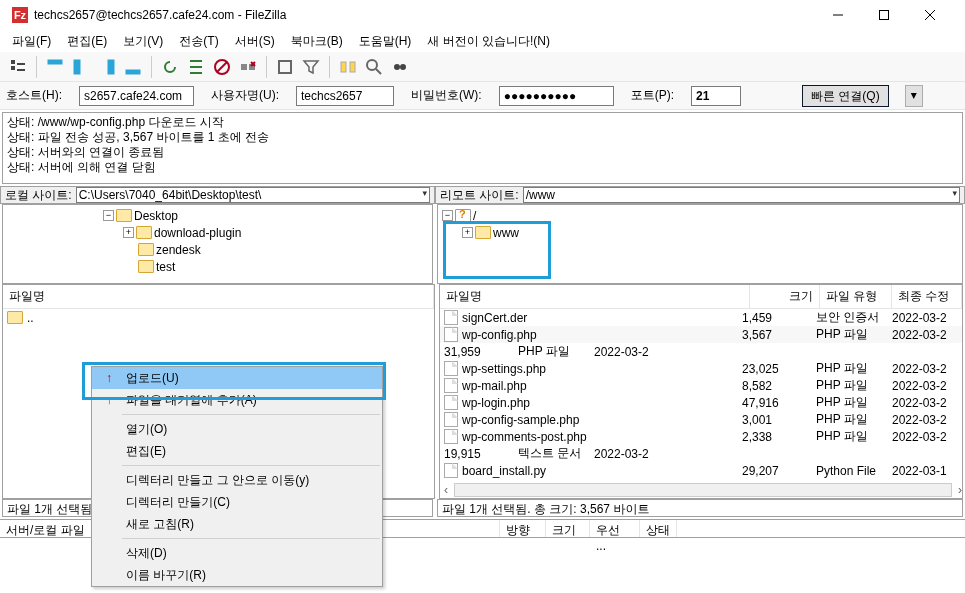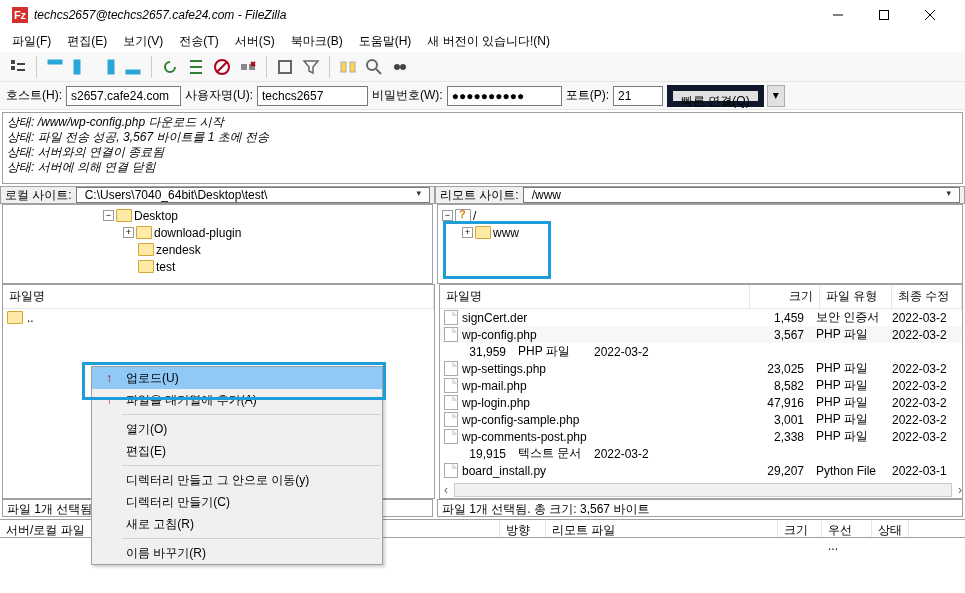--- a/index.html
+++ b/index.html
@@ -1,49 +1,49 @@
 <!DOCTYPE html>
 <html><head>
 <meta charset="utf-8">
 <style>
 * { margin:0; padding:0; box-sizing:border-box; font-family:"Segoe UI","Malgun Gothic",Tahoma,sans-serif; font-size:12px; }
 body { background:#fff; width:965px; height:593px; overflow:hidden; position:relative; }
 
 
 .titlebar { height:30px; display:flex; align-items:center; padding:0 12px; }
 .titlebar .logo { width:16px; height:16px; background:#d32f2f; color:#fff; font-weight:bold; text-align:center; line-height:16px; font-size:11px; margin-right:6px; }
-.titlebar .title { flex:1;font-style:italic; }
+.titlebar .title { flex:1; }
 .winbtn { width:46px; height:30px; display:flex; align-items:center; justify-content:center; }
 .winbtn svg { width:10px; height:10px; }
 
 
 .menubar { height:22px; display:flex; align-items:center; padding:0 6px; gap:4px; }
 .menubar .mitem { padding:2px 6px; }
 
 
 .toolbar { height:30px; display:flex; align-items:center; padding:2px 6px; gap:2px; border-bottom:1px solid #e5e5e5; background:#f8f8f8; }
 .tb-sep { width:1px; height:22px; background:#ccc; margin:0 4px; }
 .tb-btn { width:24px; height:24px; display:flex; align-items:center; justify-content:center; }
 .tb-btn.blue svg rect,.tb-btn.blue svg path{stroke:#2aa5d8;fill:#2aa5d8}
 .tb-btn svg{width:18px;height:18px}
 
 
-.quickbar { height:28px; display:flex; align-items:center; padding:2px 6px; gap:4px; border-bottom:1px solid #e5e5e5; background:#f8f8f8;}
+.quickbar { height:28px; display:flex; align-items:center; padding:2px 6px; gap:17px; border-bottom:1px solid #e5e5e5; background:#f8f8f8;}
 .quickbar input { height:20px; border:1px solid #7a7a7a; padding:1px 4px; font-size:12px; }
-.qbtn { height:22px; border:6px solid #0f172a; background:#e1e1e1; padding:2px 8px; }
+.qbtn { height:22px; border:1px solid #0f172a; background:#e1e1e1; padding:2px 8px;margin-left:44px; }
 .drop { width:18px; height:22px; border:1px solid #adadad; background:#e1e1e1; text-align:center; line-height:18px; margin-left:-1px }
 
 
-.logpane { height:72px; border:1px solid #a0a0a0; margin:2px; overflow:auto; padding:2px 4px; line-height:15px;font-style:italic; }
+.logpane { height:72px; border:1px solid #a0a0a0; margin:2px; overflow:auto; padding:2px 4px; line-height:15px; }
 .logline .lbl { color:#000; }
 
 
 .sites { display:flex; height:18px; }
 .sites .cell { flex:1; display:flex; align-items:center; padding:0 4px; background:#f0f0f0; border:1px solid #a0a0a0; gap:4px }
-.sites select, .pathbox { flex:1; height:16px; border:1px solid #7a7a7a; background:#fff; padding:0 8px; font-size:12px }
+.sites select, .pathbox { flex:1; height:16px; border:1px solid #7a7a7a; background:#fff; padding:0 2px; font-size:12px }
 .arrow-down{font-size:9px;color:#333}
 
 .trees { display:flex; height:80px; }
 .trees .pane { flex:1; border:1px solid #a0a0a0; margin:0 2px; overflow:auto; padding:2px 0; background:#fff }
 .treeitem { display:flex; align-items:center; height:17px; padding-left:4px; gap:2px }
 .exp { width:11px; height:11px; border:1px solid #999; text-align:center; line-height:9px; font-size:9px; background:#fff }
 .folder-icon { width:16px; height:13px; background:#ffe9a6; border:1px solid #d4a734; border-radius:1px }
 .folder-icon.q{background:#fff;border-color:#999;position:relative}
 .folder-icon.q:after{content:"?";position:absolute;left:3px;top:-2px;color:#d88000;font-weight:bold;font-size:11px}
 
@@ -52,21 +52,21 @@
 
 .lists { display:flex; height:215px }
 .lists .lpane { border:1px solid #a0a0a0; margin:0 2px; display:flex; flex-direction:column; background:#fff; overflow:hidden }
 .lpane.left{flex:0 0 433px}
 .lpane.right{flex:1}
 .lhdr { display:flex; background:#fff; border-bottom:1px solid #e5e5e5 }
 .lhdr .col { padding:3px 6px; border-right:1px solid #e5e5e5 }
 .lbody { flex:1; overflow:auto }
 .frow { display:flex; align-items:center; height:17px; padding-left:4px; gap:4px }
 .frow .fname{flex:1;display:flex;align-items:center;gap:4px}
-.frow .fsize{width:70px;text-align:right;padding-right:8px}
+.frow .fsize{width:70px;padding-right:8px}
 .frow .ftype{width:72px}
 .frow .fdate{width:70px}
 .file-icon{width:14px;height:15px;border:1px solid #aaa;background:#fff;position:relative}
 .file-icon:after{content:"";position:absolute;top:-1px;right:-1px;border:3px solid transparent;border-left-color:#ddd;border-bottom-color:#ddd}
 .frow.selrow{background:#0078d7;color:#fff}
 .frow.light{background:#f7f7f7}
 
 
 .ctx { position:absolute; left:91px; top:366px; width:292px; background:#f0f0f0; border:1px solid #a0a0a0; box-shadow:2px 2px 3px rgba(0,0,0,.2); z-index:10 }
 .ctx .ci { padding:4px 8px 4px 34px; position:relative; height:22px; line-height:14px }
@@ -208,25 +208,25 @@
         <circle cx="6" cy="9" r="3" fill="#444"></circle>
         <circle cx="12" cy="9" r="3" fill="#444"></circle>
       </svg>
     </div>
 </div>
 
 <div class="quickbar">
   <span>호스트(H):</span>
   <input style="width: 115px;" value="s2657.cafe24.com">
   <span>사용자명(U):</span>
-  <input style="width: 111px;" value="techcs2657">
+  <input style="width: 98px;" value="techcs2657">
   <span>비밀번호(W):</span>
   <input style="width: 115px;" value="●●●●●●●●●●">
   <span>포트(P):</span>
-  <input style="width: 50px;" value="21">
+  <input style="width: 50px; font-weight: bold;" value="21">
   <button class="qbtn">빠른 연결(Q)</button>
   <div class="drop">▾</div>
 </div>
 
 <div class="logpane">
   <div class="logline"><span class="lbl">상태:</span>&nbsp;<span>/www/wp-config.php 다운로드 시작</span></div>
   <div class="logline"><span class="lbl">상태:</span>&nbsp;<span>파일 전송 성공, 3,567 바이트를 1 초에 전송</span></div>
   <div class="logline"><span class="lbl">상태:</span>&nbsp;<span>서버와의 연결이 종료됨</span></div>
   <div class="logline"><span class="lbl">상태:</span>&nbsp;<span>서버에 의해 연결 닫힘</span></div>
 </div>
@@ -393,33 +393,33 @@
 </div>
 
 <div class="statusbar">
   <div class="sc" style="flex:0 0 431px">파일 1개 선택됨.</div>
   <div class="sc">파일 1개 선택됨. 총 크기: 3,567 바이트</div>
 </div>
 
 <div class="transferhdr">
   <div class="tc" style="width:500px">서버/로컬 파일</div>
   <div class="tc" style="width:46px">방향</div>
-  <div class="tc" style="width:232px">리모트 파일</div>
   <div class="tc" style="width:44px">크기</div>
   <div class="tc" style="width:50px">우선 ...</div>
   <div class="tc">상태</div>
 </div>
 
 <div class="ctx" id="ctx">
     <div class="ci hov"><span class="arrow">↑</span><span>업로드(U)</span></div>
     <div class="ci"><span class="arrow">↑</span><span>파일을 대기열에 추가(A)</span></div>
     <div class="sep"></div>
     <div class="ci"><span>열기(O)</span></div>
     <div class="ci"><span>편집(E)</span></div>
     <div class="sep"></div>
     <div class="ci"><span>디렉터리 만들고 그 안으로 이동(y)</span></div>
     <div class="ci"><span>디렉터리 만들기(C)</span></div>
     <div class="ci"><span>새로 고침(R)</span></div>
     <div class="sep"></div>
+    <div class="ci"><span>삭제(D)</span></div>
     <div class="ci"><span>이름 바꾸기(R)</span></div>
   </div>
 
 <div class="upload-hl" style="left:82px; top:362px; width:304px; height:38px"></div>
 
 </body></html>

